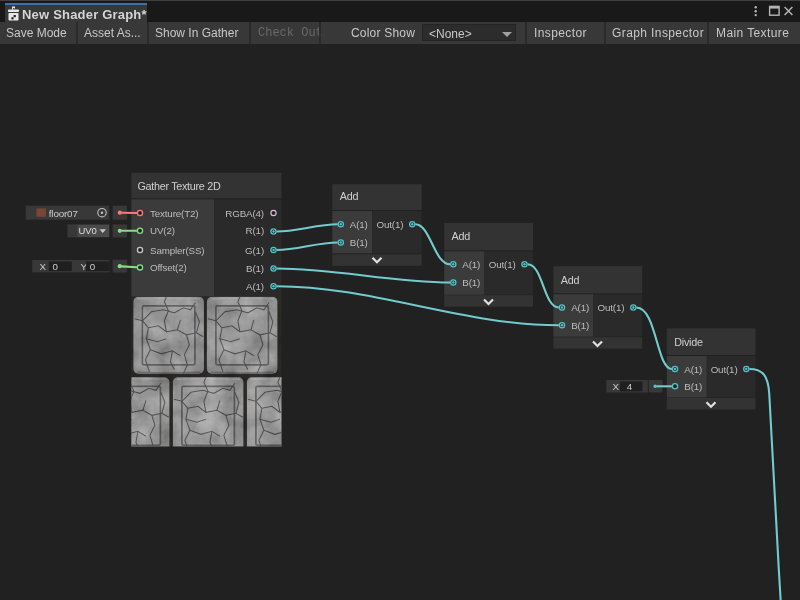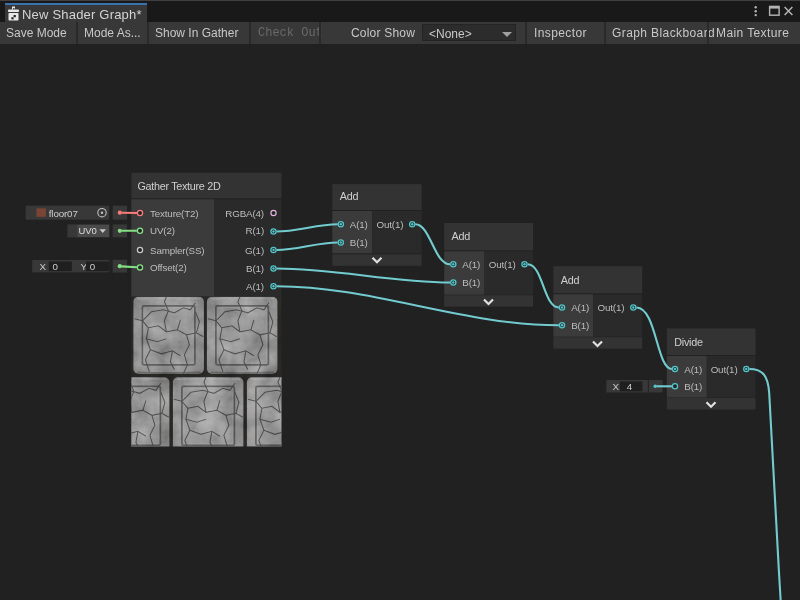--- a/index.html
+++ b/index.html
@@ -1,19 +1,19 @@
 <!DOCTYPE html>
 <html><head>
 <meta charset="utf-8">
 <style>
   html,body{margin:0;padding:0;width:800px;height:600px;overflow:hidden;background:#212121;
     font-family:"Liberation Sans",sans-serif;}
   #tabbar{position:absolute;left:0;top:0;width:800px;height:22px;background:#191919;}
   #topline{position:absolute;left:0;top:0;width:800px;height:1px;background:#404040;}
-  #tab{position:absolute;left:5px;top:3px;width:142px;height:19px;background:#383838;border-top:2px solid #3a72ad;}
+  #tab{position:absolute;left:5px;top:3px;width:142px;height:19px;background:#383838;border-top:2px solid #3a72ad;font-weight:bold;}
   #tabtxt{position:absolute;left:17px;top:2px;font-size:13px;color:#d4d4d4;letter-spacing:0.2px;}
   #toolbar{position:absolute;left:0;top:22px;width:800px;height:22px;background:#383838;}
   .tbtxt{position:absolute;top:4px;font-size:12px;color:#c8c8c8;white-space:nowrap;}
   .tbdis{color:#696969;font-family:Liberation Mono, monospace;}
   .tbdiv{position:absolute;top:0;width:2px;height:22px;background:#2a2a2a;}
   #ddnone{position:absolute;left:422px;top:2px;width:94px;height:17px;background:#2c2c2c;border:1px solid #242424;box-sizing:border-box;padding-left:20px;}
   #ddnone span{position:absolute;left:6px;top:2px;font-size:12px;color:#c8c8c8;}
   #ddarrow{position:absolute;right:3px;top:7px;width:0;height:0;border-left:5px solid transparent;border-right:5px solid transparent;border-top:5.5px solid #a0a0a0;}
 </style>
 </head>
@@ -40,35 +40,35 @@
     <g stroke="#b4b4b4" fill="none">
       <rect x="21.6" y="6.4" width="9.5" height="8.8" stroke-width="1.4"></rect>
       <rect x="21.6" y="6.4" width="9.5" height="2.2" fill="#b4b4b4" stroke="none"></rect>
       <path d="M36.6 6.9 L44.4 14.9 M44.4 6.9 L36.6 14.9" stroke-width="1.5"></path>
     </g>
   </svg>
 </div>
 <div id="toolbar">
   <span class="tbtxt" style="left:6px">Save Mode</span>
   <div class="tbdiv" style="left:76px"></div>
-  <span class="tbtxt" style="left:84px">Mode As...</span>
+  <span class="tbtxt" style="left:84px">Asset As...</span>
   <div class="tbdiv" style="left:147px"></div>
   <span class="tbtxt" style="left:155px">Show In Gather</span>
   <div class="tbdiv" style="left:249px"></div>
   <span class="tbtxt tbdis" style="left:258px">Check Out</span>
   <div class="tbdiv" style="left:319px"></div>
   <span class="tbtxt" style="left:351px;letter-spacing:0.2px">Color Show</span>
   <div id="ddnone">
       <span>&lt;None&gt;</span>
       <div id="ddarrow"></div>
     </div>
   <div class="tbdiv" style="left:525px"></div>
   <span class="tbtxt" style="left:534px;letter-spacing:0.4px">Inspector</span>
   <div class="tbdiv" style="left:604px"></div>
-  <span class="tbtxt" style="left:612px;letter-spacing:0.4px">Graph Blackboard</span>
+  <span class="tbtxt" style="left:612px;letter-spacing:0.4px">Graph Inspector</span>
   <div class="tbdiv" style="left:707px"></div>
   <span class="tbtxt" style="left:716px;letter-spacing:0.4px">Main Texture</span>
 </div>
 <svg id="graph" width="800" height="556" viewBox="0 0 800 556" style="position:absolute;left:0;top:44px">
 
   <defs>
     <radialGradient id="tileg" cx="50%" cy="45%" r="78%">
       <stop offset="0%" stop-color="#959595"></stop>
       <stop offset="60%" stop-color="#878787"></stop>
       <stop offset="100%" stop-color="#696969"></stop>

